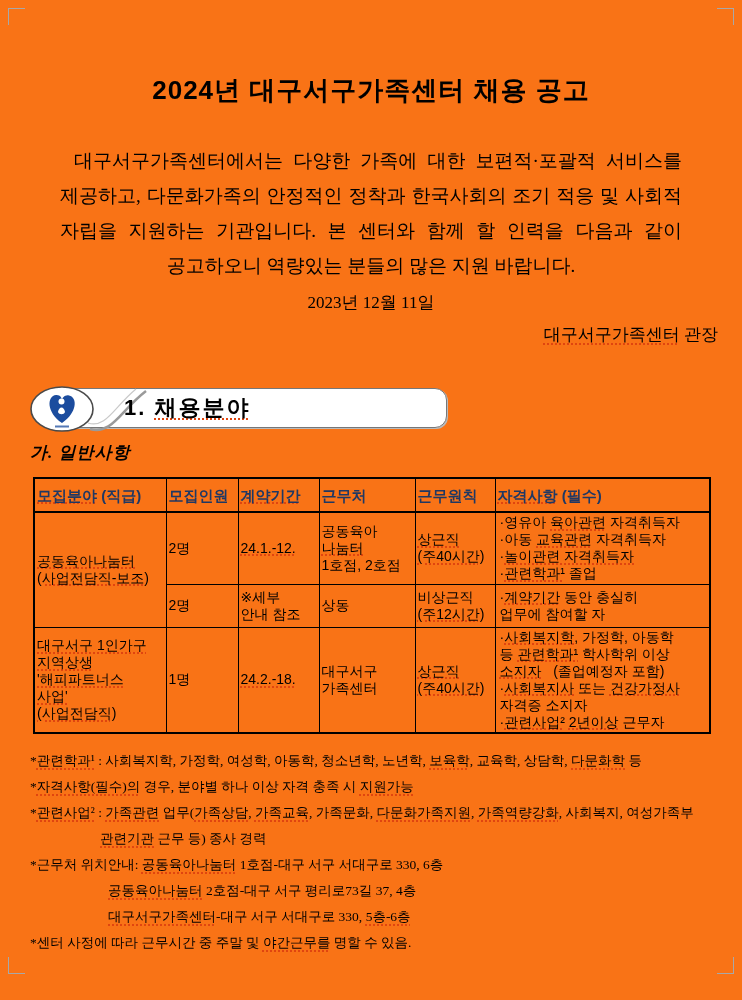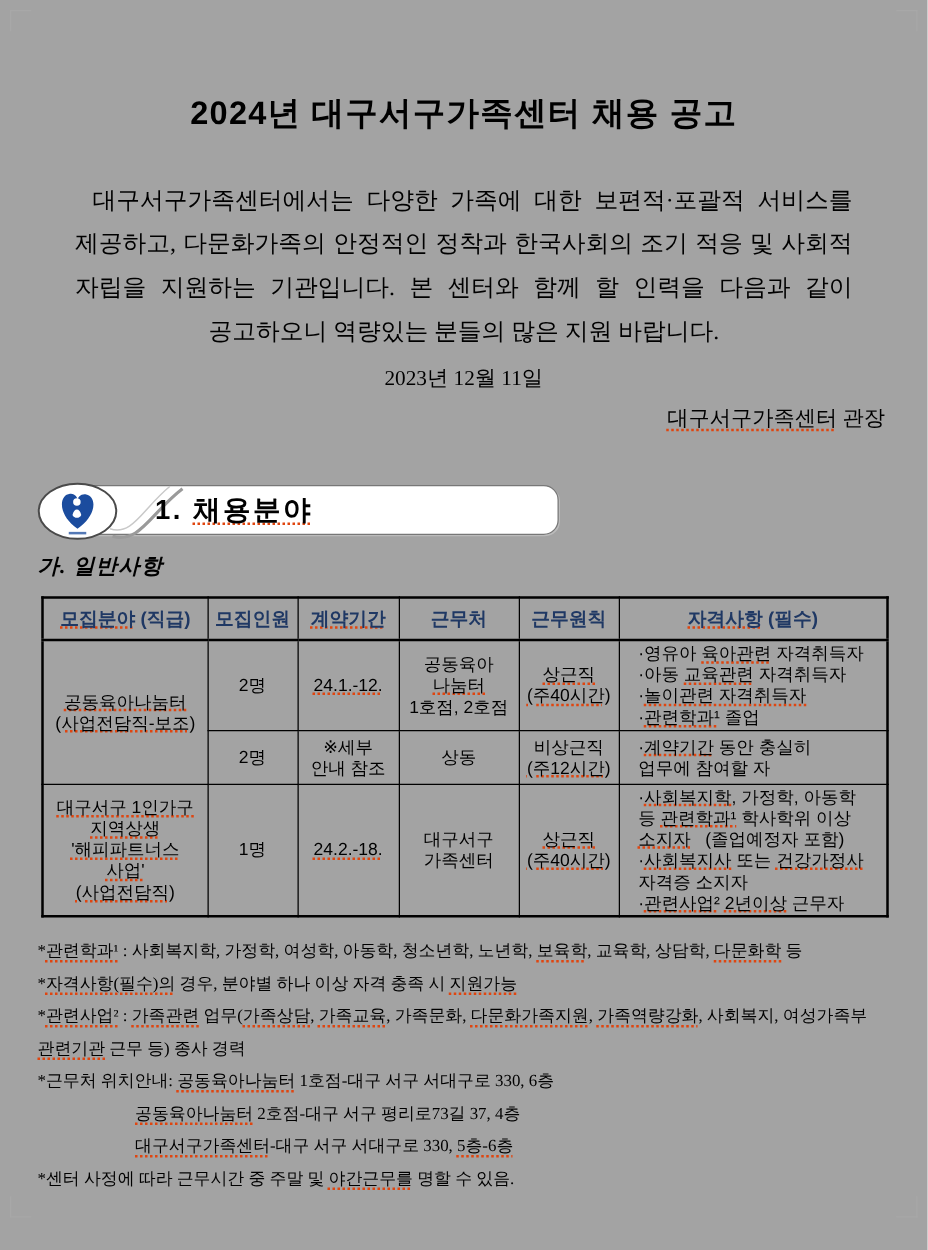--- a/index.html
+++ b/index.html
@@ -1,17 +1,17 @@
 <!DOCTYPE html>
 <html><head>
 <meta charset="utf-8">
 <style>
   html,body{margin:0;padding:0;background:#f2f2f2;}
   .page{
-    position:relative;width:742px;height:1000px;background:#a3a3a3;
+    position:relative;width:742px;height:1000px;background:#f97316;
     font-family:"Liberation Serif","DejaVu Serif",serif;color:#000;overflow:hidden;
     margin:0 auto;
   }
   
   .cm{position:absolute;width:16px;height:16px;}
   .cm-tl{left:8px;top:8px;border-left:1px solid #a8a8a8;border-top:1px solid #a8a8a8;}
   .cm-tr{right:8px;top:8px;border-right:1px solid #a8a8a8;border-top:1px solid #a8a8a8;}
   .cm-bl{left:8px;bottom:26px;border-left:1px solid #a8a8a8;border-bottom:1px solid #a8a8a8;}
   .cm-br{right:8px;bottom:26px;border-right:1px solid #a8a8a8;border-bottom:1px solid #a8a8a8;}
 
@@ -23,21 +23,21 @@
   .intro{
     position:absolute;top:124px;left:60px;width:622px;
     font-size:19px;line-height:35px;text-align:justify;text-align-last:center;
     text-indent:14px;word-break:keep-all;
   }
   .date-line{
     position:absolute;top:291px;left:0;width:742px;text-align:center;font-size:17px;
   }
   .sig-line{
     position:absolute;top:323px;left:0;width:742px;text-align:right;
-    padding-right:34px;box-sizing:border-box;font-size:17px;
+    padding-right:24px;box-sizing:border-box;font-size:17px;
   }
 
   
   .sec-header{position:absolute;top:383px;left:28px;width:430px;height:58px;}
   .sec-box{
     position:absolute;left:27px;top:5px;width:390px;height:38px;
     border:1px solid #777;border-radius:12px;background:#fff;
     box-shadow:1px 1px 0 #bbb;
   }
   .sec-art{position:absolute;left:0;top:0;width:160px;height:58px;}
@@ -49,37 +49,37 @@
   .subheading{
     position:absolute;top:441px;left:30px;font-size:17px;font-weight:700;letter-spacing:1px;font-style:italic;
   }
 
   
   .rec-table{
     position:absolute;top:477px;left:33px;border-collapse:collapse;table-layout:fixed;
     width:676px;font-family:"Liberation Sans","DejaVu Sans",sans-serif;font-size:14px;
   }
   .rec-table th,.rec-table td{
-    border:1px solid #000;padding:1px 2px;text-align:center;vertical-align:middle;
+    border:1px solid #000;padding:1px 2px;text-align:left;vertical-align:middle;
     line-height:17px;white-space:pre-wrap;word-break:keep-all;overflow:hidden;
   }
   .rec-table{border:2px solid #000;}
   .rec-table th{
     font-size:15px;font-weight:700;color:#1f3864;border-bottom:2px solid #000;
   }
-  .rec-table td.left{text-align:left;padding-left:15px;}
+  .rec-table td.left{text-align:left;padding-left:4px;}
   .rh0{height:34px}.rh1{height:72px}.rh2{height:43px}.rh3{height:103px}
 
   
   .footnotes{
     position:absolute;top:748px;left:30px;width:698px;font-size:13.5px;line-height:26px;
     word-break:keep-all;
   }
   .fn{height:26px;white-space:nowrap;}
-  .fn.ind1{}
+  .fn.ind1{margin-left:70px;}
   .fn.ind2{margin-left:78px;}
 
   
   .sq{
     text-decoration:underline;text-decoration-style:dotted;
     text-decoration-color:#e0450f;text-decoration-thickness:1.5px;
     text-underline-offset:3px;
   }
   .rec-table .sq{text-underline-offset:2px;}
 </style>

